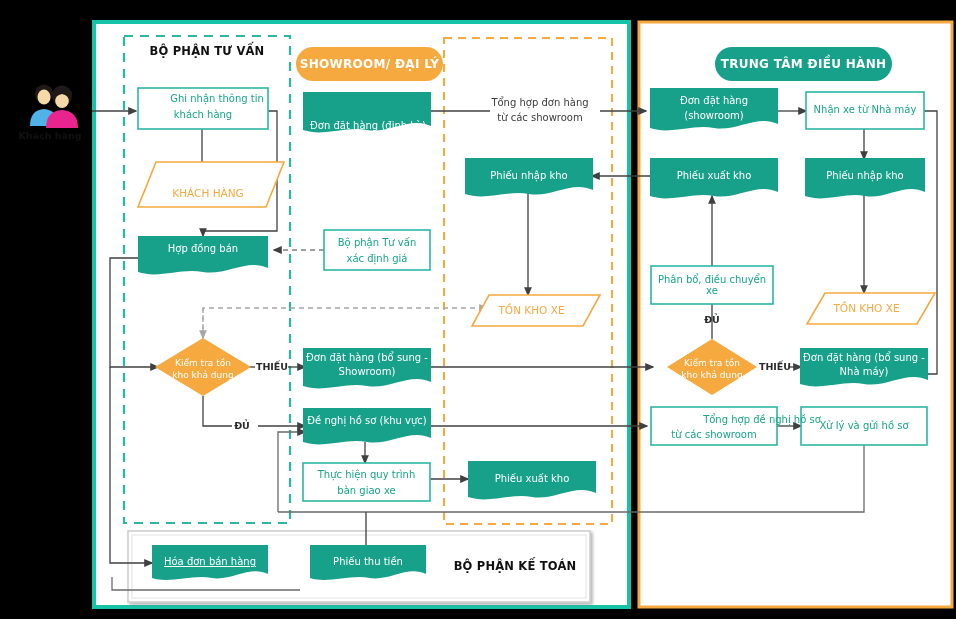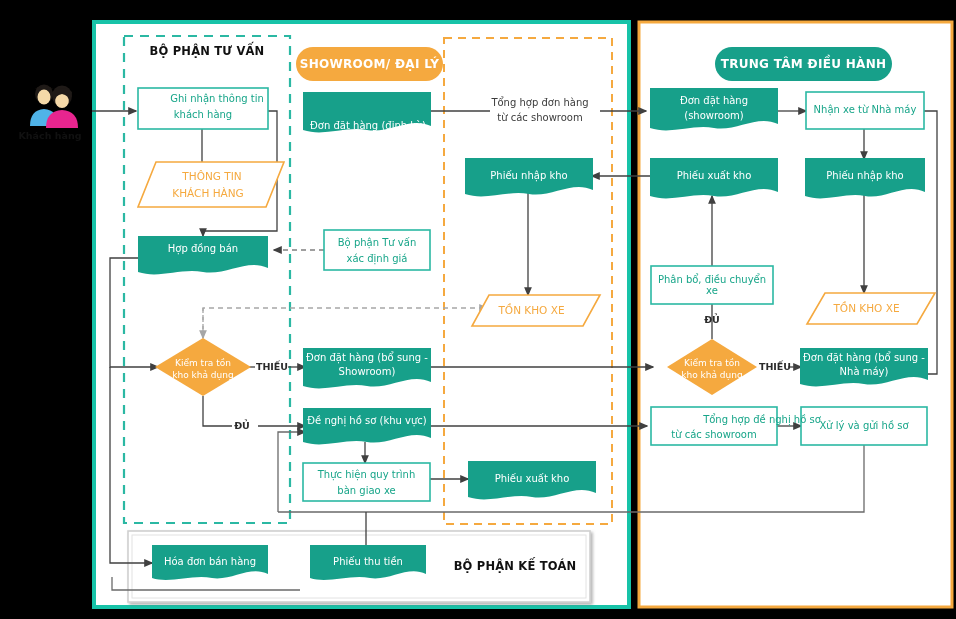--- a/index.html
+++ b/index.html
@@ -188,21 +188,20 @@
   <div class="badge" id="badge-center" style="left:715px;top:7px;width:177px;height:34px;">TRUNG TÂM ĐIỀU HÀNH</div>
 
   <div class="lbl grp-title" style="left:124px;top:44px;width:166px;height:16px;">BỘ PHẬN TƯ VẤN</div>
   <div class="lbl grp-title" style="left:440px;top:558px;width:150px;height:18px;">BỘ PHẬN KẾ TOÁN</div>
 
   <div id="cust-label">Khách hàng</div>
 
   <div class="lbl proc-text" style="left:138px;top:90px;width:108px;height:18px;padding-left:25px;">Ghi nhận thông tin</div>
   <div class="lbl proc-text" style="left:138px;top:106px;width:130px;height:18px;">khách hàng</div>
 
-  <div class="lbl data-text" style="left:142px;top:167px;width:140px;height:18px;">THÔNG TIN</div>
   <div class="lbl data-text" style="left:138px;top:184px;width:140px;height:18px;">KHÁCH HÀNG</div>
 
   <div class="lbl doc-text" style="left:138px;top:240px;width:130px;height:18px;">Hợp đồng bán</div>
 
   <div class="lbl dec-text" style="left:163px;top:357px;width:80px;height:12px;">Kiểm tra tồn</div>
   <div class="lbl dec-text" style="left:163px;top:369px;width:80px;height:12px;">kho khả dụng</div>
 
   <div class="lbl doc-text" style="left:303px;top:96px;width:130px;height:18px;margin-top:21px;">Đơn đặt hàng (định kỳ)</div>
 
   <div class="lbl proc-text" style="left:324px;top:234px;width:106px;height:18px;">Bộ phận Tư vấn</div>
@@ -218,21 +217,21 @@
 
   <div class="lbl plain-text" style="left:480px;top:95px;width:120px;height:16px;">Tổng hợp đơn hàng</div>
   <div class="lbl plain-text" style="left:480px;top:110px;width:120px;height:16px;">từ các showroom</div>
 
   <div class="lbl doc-text" style="left:465px;top:167px;width:128px;height:18px;">Phiếu nhập kho</div>
 
   <div class="lbl data-text" style="left:474px;top:301px;width:115px;height:18px;">TỒN KHO XE</div>
 
   <div class="lbl doc-text" style="left:468px;top:470px;width:128px;height:18px;">Phiếu xuất kho</div>
 
-  <div class="lbl doc-text" style="left:152px;top:553px;width:116px;height:18px;">Hóa đơn bán hàng</div>
+  <div class="lbl doc-text" style="left:152px;top:553px;width:116px;height:18px;text-decoration:underline;">Hóa đơn bán hàng</div>
   <div class="lbl doc-text" style="left:310px;top:553px;width:116px;height:18px;">Phiếu thu tiền</div>
 
   <div class="lbl doc-text" style="left:650px;top:93px;width:128px;height:16px;">Đơn đặt hàng</div>
   <div class="lbl doc-text" style="left:650px;top:108px;width:128px;height:16px;">(showroom)</div>
 
   <div class="lbl proc-text" style="left:806px;top:101px;width:118px;height:18px;">Nhận xe từ Nhà máy</div>
 
   <div class="lbl doc-text" style="left:650px;top:167px;width:128px;height:18px;">Phiếu xuất kho</div>
   <div class="lbl doc-text" style="left:805px;top:167px;width:120px;height:18px;">Phiếu nhập kho</div>
 

